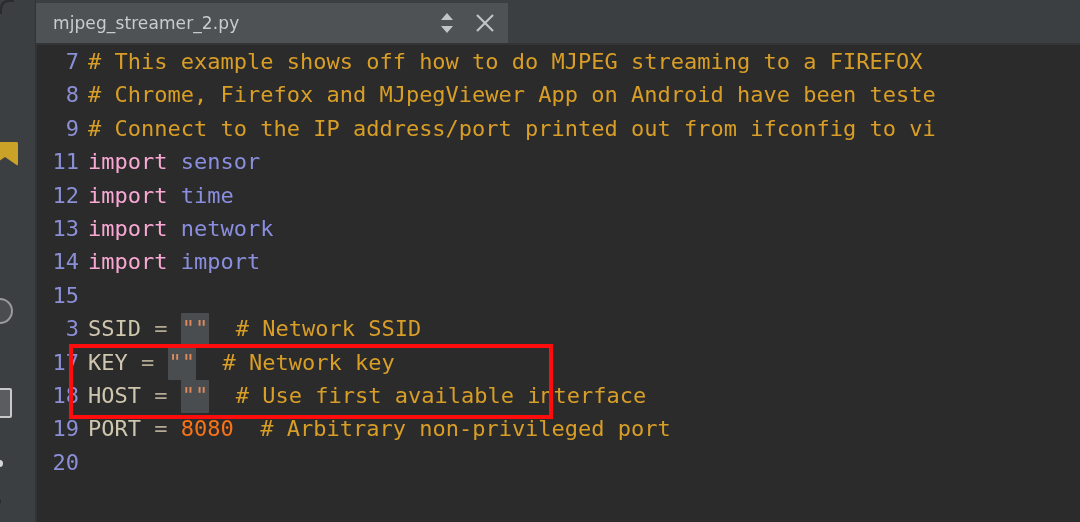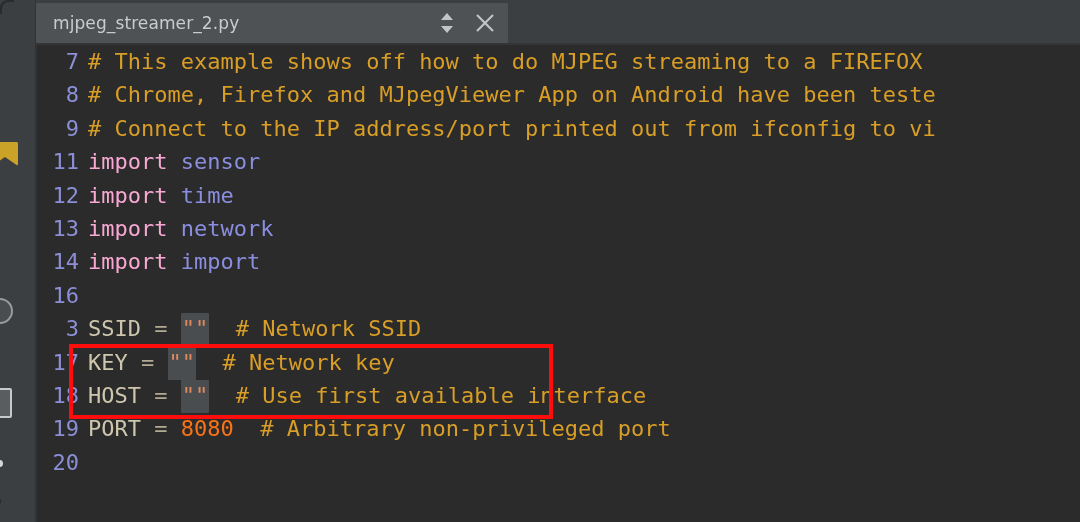--- a/index.html
+++ b/index.html
@@ -235,21 +235,21 @@
   <div id="editor">
     <div id="gutter-line"></div>
     <div id="code-lines">
         <div class="code-line"><span class="lnum">7</span><span class="code"><span class="tok-comment"># This example shows off how to do MJPEG streaming to a FIREFOX</span></span></div>
         <div class="code-line"><span class="lnum">8</span><span class="code"><span class="tok-comment"># Chrome, Firefox and MJpegViewer App on Android have been teste</span></span></div>
         <div class="code-line"><span class="lnum">9</span><span class="code"><span class="tok-comment"># Connect to the IP address/port printed out from ifconfig to vi</span></span></div>
         <div class="code-line"><span class="lnum">11</span><span class="code"><span class="tok-kw">import</span><span class="code"> </span><span class="tok-mod">sensor</span></span></div>
         <div class="code-line"><span class="lnum">12</span><span class="code"><span class="tok-kw">import</span><span class="code"> </span><span class="tok-mod">time</span></span></div>
         <div class="code-line"><span class="lnum">13</span><span class="code"><span class="tok-kw">import</span><span class="code"> </span><span class="tok-mod">network</span></span></div>
         <div class="code-line"><span class="lnum">14</span><span class="code"><span class="tok-kw">import</span><span class="code"> </span><span class="tok-mod">import</span></span></div>
-        <div class="code-line"><span class="lnum">16</span><span class="code"></span></div>
+        <div class="code-line"><span class="lnum">15</span><span class="code"></span></div>
         <div class="code-line"><span class="lnum">3</span><span class="code"><span class="tok-var">SSID</span><span class="tok-op"> = </span><span class="tok-str hl">""</span><span class="code">  </span><span class="tok-comment"># Network SSID</span></span></div>
         <div class="code-line"><span class="lnum">17</span><span class="code"><span class="tok-var">KEY</span><span class="tok-op"> = </span><span class="tok-str hl">""</span><span class="code">  </span><span class="tok-comment"># Network key</span></span></div>
         <div class="code-line"><span class="lnum">18</span><span class="code"><span class="tok-var">HOST</span><span class="tok-op"> = </span><span class="tok-str hl">""</span><span class="code">  </span><span class="tok-comment"># Use first available interface</span></span></div>
         <div class="code-line"><span class="lnum">19</span><span class="code"><span class="tok-var">PORT</span><span class="tok-op"> = </span><span class="tok-num">8080</span><span class="code">  </span><span class="tok-comment"># Arbitrary non-privileged port</span></span></div>
         <div class="code-line"><span class="lnum">20</span><span class="code"></span></div>
       </div>
   </div>
 
   <div id="redbox"></div>
 

